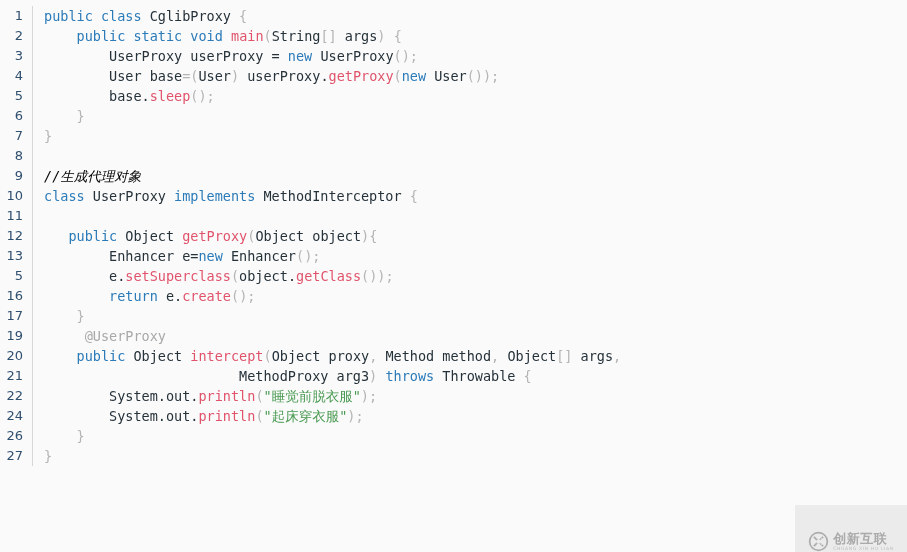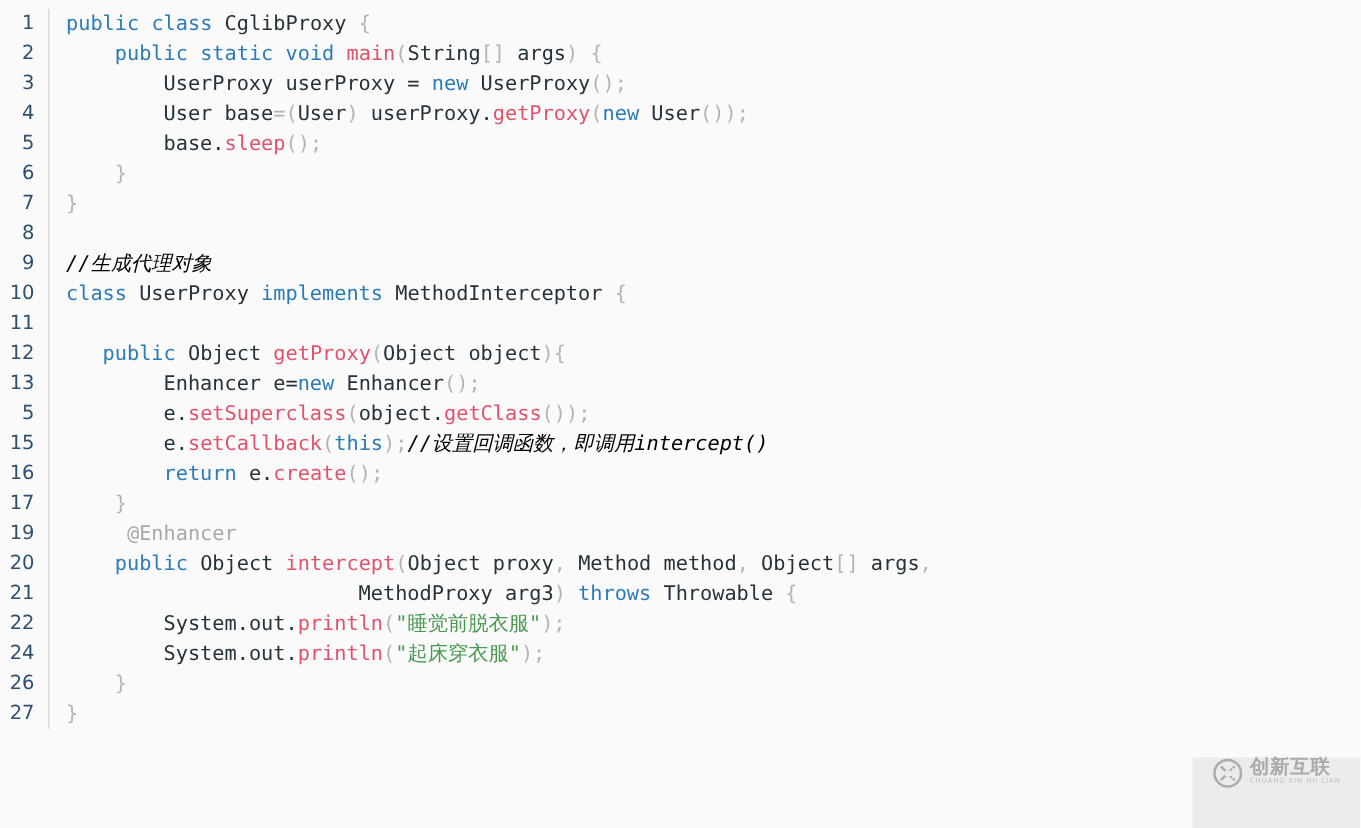--- a/index.html
+++ b/index.html
@@ -62,21 +62,21 @@
 
   
   #watermark {
     position: absolute;
     right: 0px;
     bottom: 0px;
     width: 112px;
     height: 47px;
     background: #ebebeb;
     display: flex;
-    align-items: flex-start;
+    align-items: flex-end;
     justify-content: center;
     gap: 4px;
     opacity: 0.95;
   }
   #wm-logo {
     width: 21px;
     height: 21px;
     flex: 0 0 21px;
   }
   #wm-text {
@@ -114,24 +114,23 @@
         <div class="code-line"><div class="ln">5</div><div class="src"><span class="pln">        base</span><span class="pln">.</span><span class="fn">sleep</span><span class="pun">();</span></div></div>
         <div class="code-line"><div class="ln">6</div><div class="src"><span class="pln">    </span><span class="pun">}</span></div></div>
         <div class="code-line"><div class="ln">7</div><div class="src"><span class="pun">}</span></div></div>
         <div class="code-line"><div class="ln">8</div><div class="src">&nbsp;</div></div>
         <div class="code-line"><div class="ln">9</div><div class="src"><span class="cmt">//生成代理对象</span></div></div>
         <div class="code-line"><div class="ln">10</div><div class="src"><span class="kw">class</span><span class="pln"> UserProxy </span><span class="kw">implements</span><span class="pln"> MethodInterceptor </span><span class="pun">{</span></div></div>
         <div class="code-line"><div class="ln">11</div><div class="src">&nbsp;</div></div>
         <div class="code-line"><div class="ln">12</div><div class="src"><span class="pln">   </span><span class="kw">public</span><span class="pln"> Object </span><span class="fn">getProxy</span><span class="pun">(</span><span class="pln">Object object</span><span class="pun">){</span></div></div>
         <div class="code-line"><div class="ln">13</div><div class="src"><span class="pln">        Enhancer e</span><span class="pln">=</span><span class="kw">new</span><span class="pln"> Enhancer</span><span class="pun">();</span></div></div>
         <div class="code-line"><div class="ln">5</div><div class="src"><span class="pln">        e</span><span class="pln">.</span><span class="fn">setSuperclass</span><span class="pun">(</span><span class="pln">object</span><span class="pln">.</span><span class="fn">getClass</span><span class="pun">());</span></div></div>
-        <div class="code-line"><div class="ln">15</div><div class="src"><span class="pln">        e</span><span class="pln">.</span><span class="fn">setCallback</span><span class="pun">(</span><span class="kw">this</span><span class="pun">);</span><span class="cmt">//设置回调函数，即调用intercept()</span></div></div>
         <div class="code-line"><div class="ln">16</div><div class="src"><span class="pln">        </span><span class="kw">return</span><span class="pln"> e</span><span class="pln">.</span><span class="fn">create</span><span class="pun">();</span></div></div>
         <div class="code-line"><div class="ln">17</div><div class="src"><span class="pln">    </span><span class="pun">}</span></div></div>
-        <div class="code-line"><div class="ln">19</div><div class="src"><span class="pln">     </span><span class="ann">@Enhancer</span></div></div>
+        <div class="code-line"><div class="ln">19</div><div class="src"><span class="pln">     </span><span class="ann">@UserProxy</span></div></div>
         <div class="code-line"><div class="ln">20</div><div class="src"><span class="pln">    </span><span class="kw">public</span><span class="pln"> Object </span><span class="fn">intercept</span><span class="pun">(</span><span class="pln">Object proxy</span><span class="pun">,</span><span class="pln"> Method method</span><span class="pun">,</span><span class="pln"> Object</span><span class="pun">[]</span><span class="pln"> args</span><span class="pun">,</span></div></div>
         <div class="code-line"><div class="ln">21</div><div class="src"><span class="pln">                        MethodProxy arg3</span><span class="pun">)</span><span class="pln"> </span><span class="kw">throws</span><span class="pln"> Throwable </span><span class="pun">{</span></div></div>
         <div class="code-line"><div class="ln">22</div><div class="src"><span class="pln">        System</span><span class="pln">.</span><span class="pln">out</span><span class="pln">.</span><span class="fn">println</span><span class="pun">(</span><span class="str">"睡觉前脱衣服"</span><span class="pun">);</span></div></div>
         <div class="code-line"><div class="ln">24</div><div class="src"><span class="pln">        System</span><span class="pln">.</span><span class="pln">out</span><span class="pln">.</span><span class="fn">println</span><span class="pun">(</span><span class="str">"起床穿衣服"</span><span class="pun">);</span></div></div>
         <div class="code-line"><div class="ln">26</div><div class="src"><span class="pln">    </span><span class="pun">}</span></div></div>
         <div class="code-line"><div class="ln">27</div><div class="src"><span class="pun">}</span></div></div>
       </div>
   </div>
 
   <div id="watermark">

